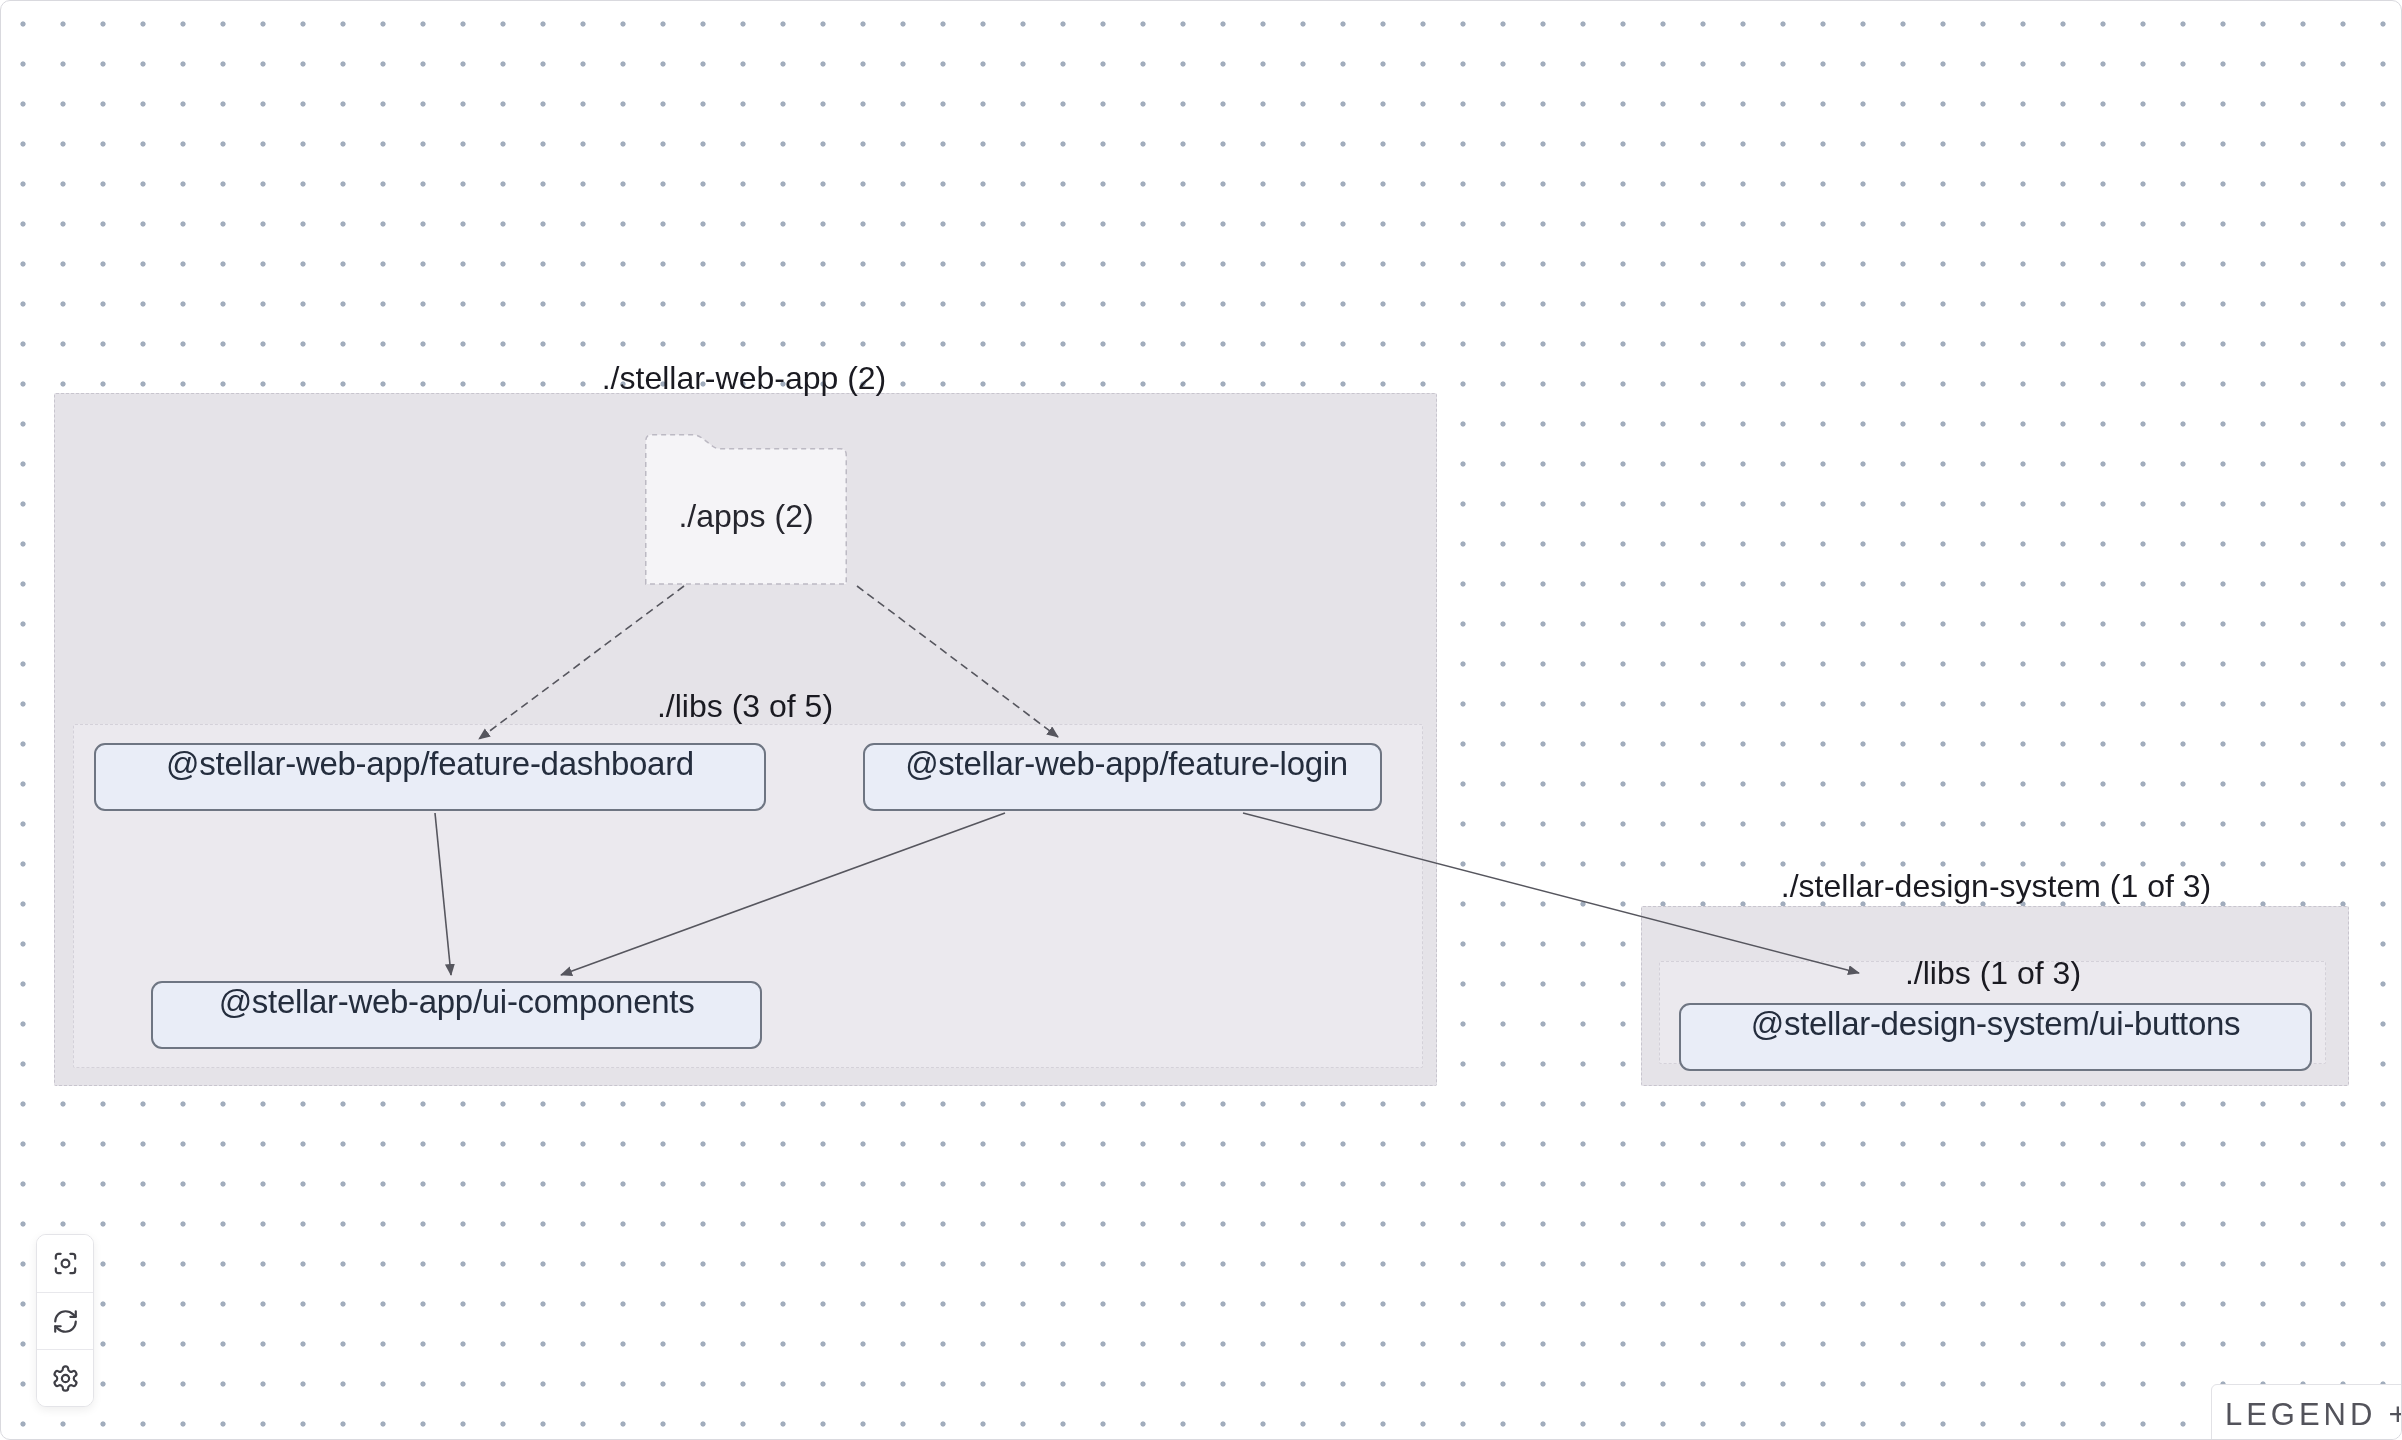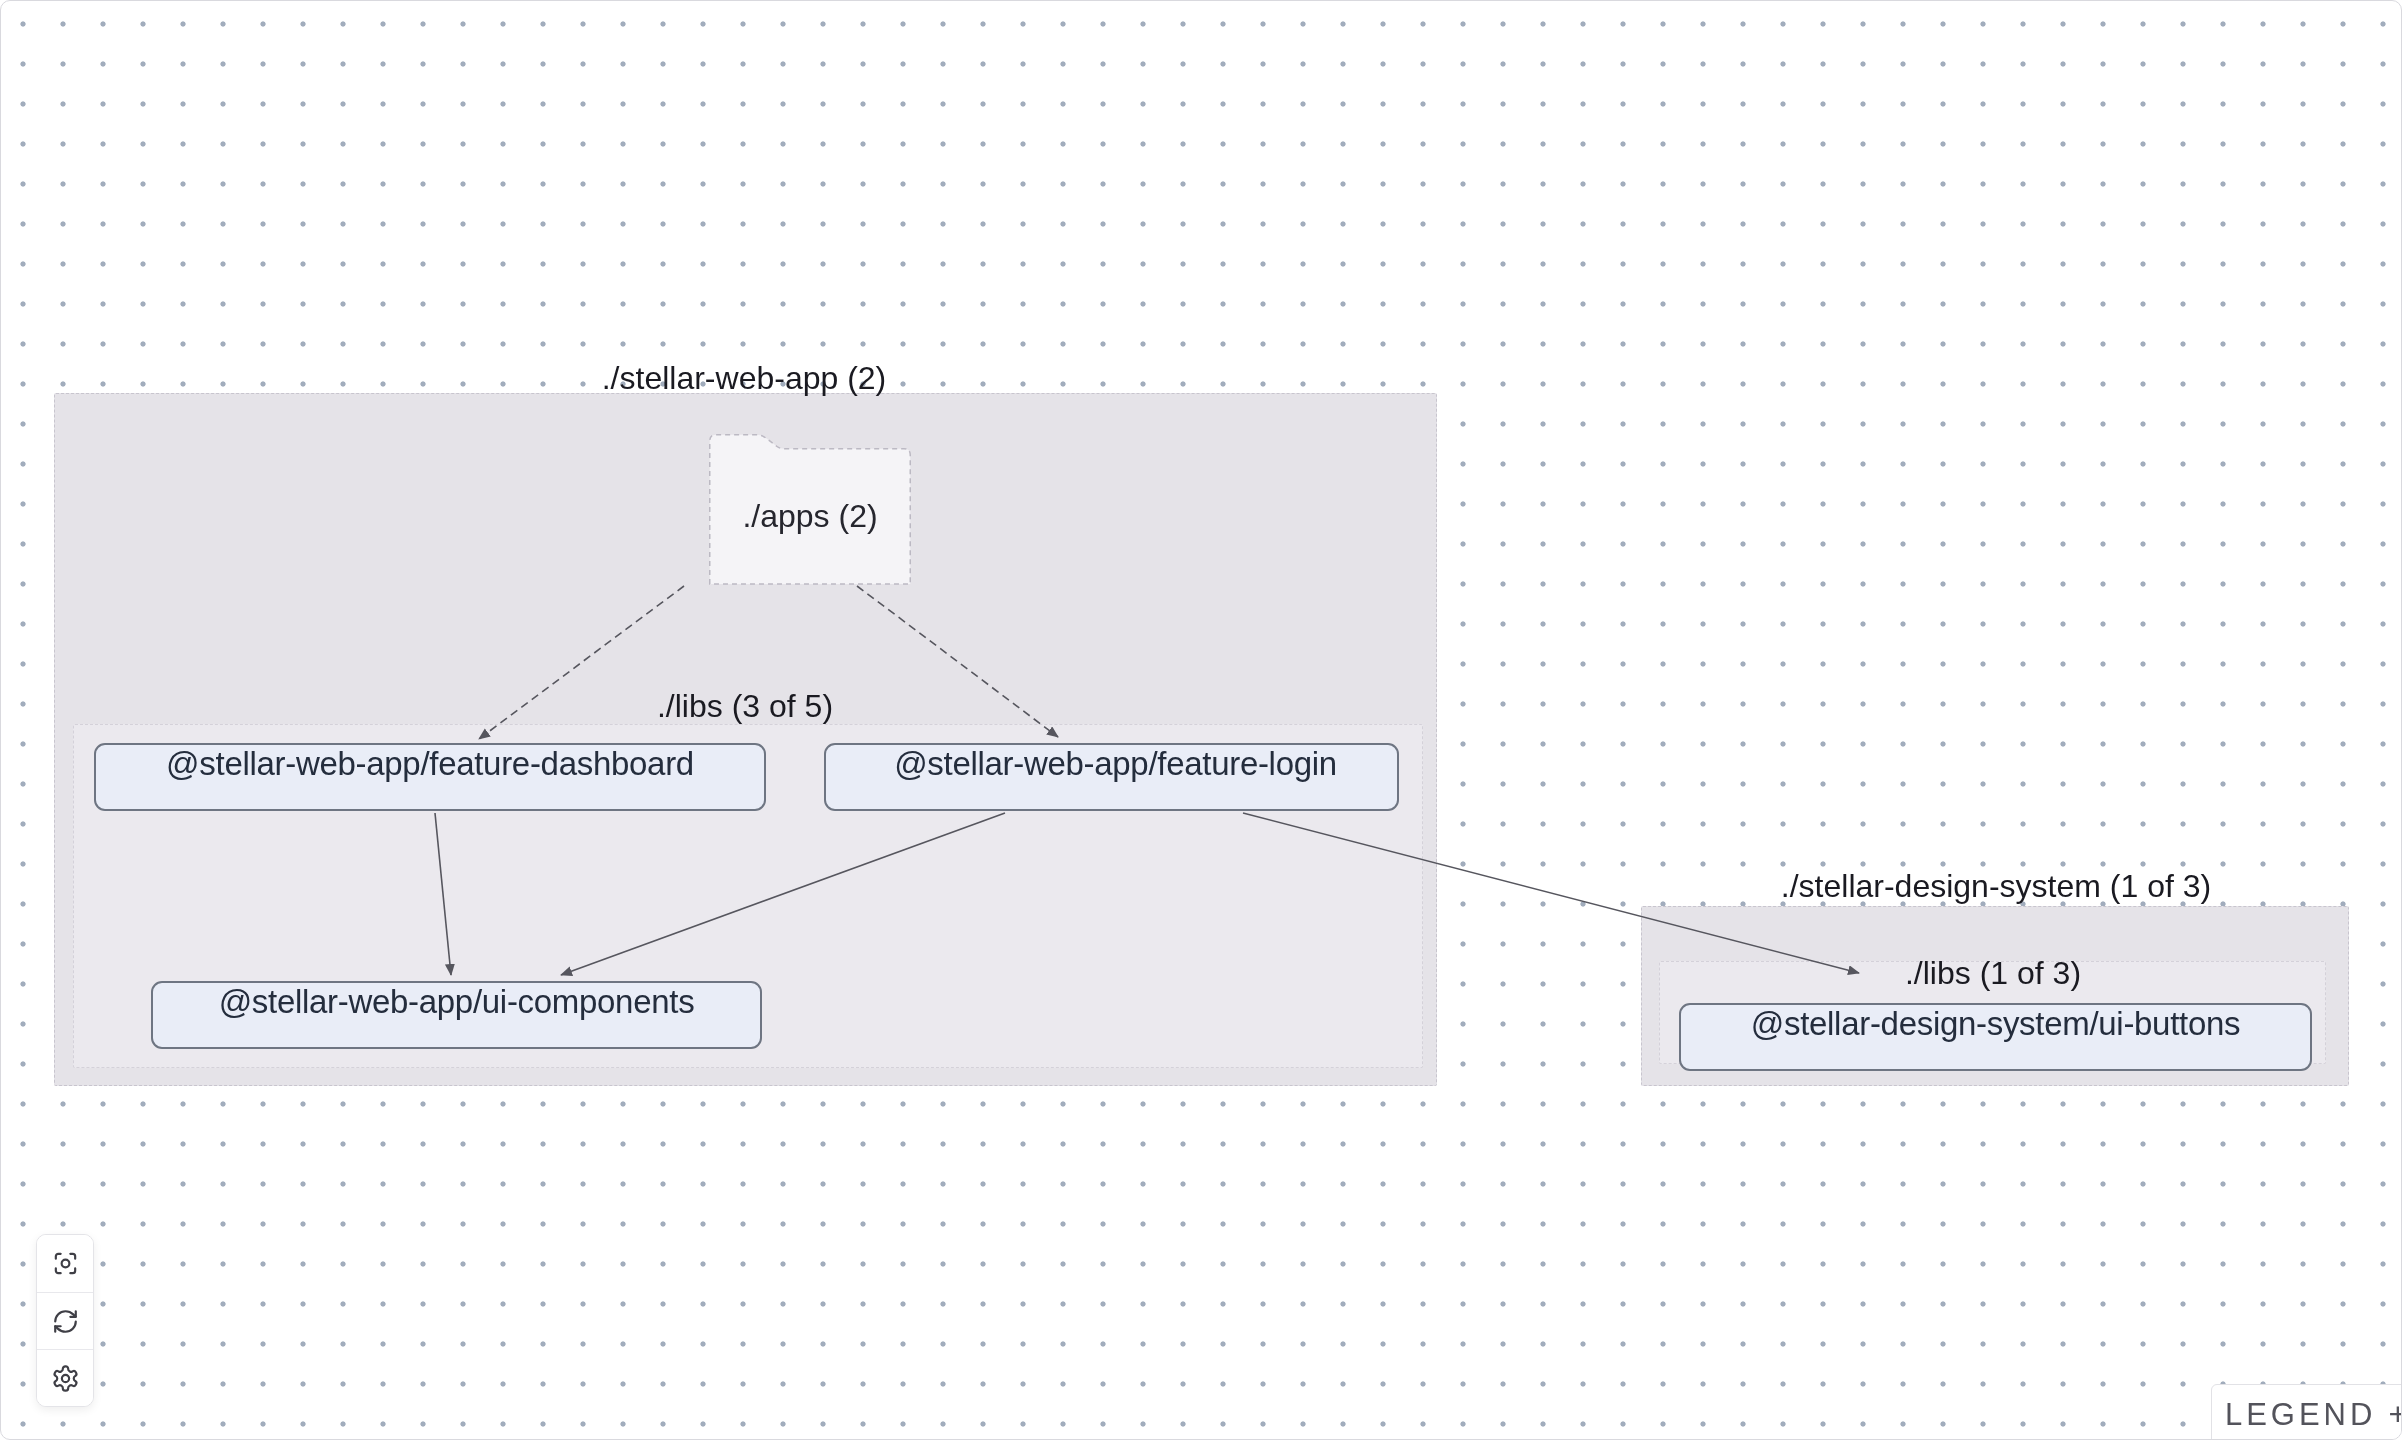--- a/index.html
+++ b/index.html
@@ -42,21 +42,21 @@
   
   svg.edges {
     position: absolute; left: 0; top: 0;
     width: 2402px; height: 1440px;
     overflow: visible;
   }
   .edge { stroke: #56565e; stroke-width: 1.6; fill: none; }
   .edge.dashed { stroke-dasharray: 8 5; }
 
   
-  .folder-node { position: absolute; left: 708px; top: 433px; width: 202px; height: 151px; cursor: pointer; text-align: right; }
+  .folder-node { position: absolute; left: 644px; top: 433px; width: 202px; height: 151px; cursor: pointer; text-align: right; }
   .folder-node svg { position: absolute; left: 0; top: 0; }
   .folder-label {
     position: absolute; left: 0; top: 14px; right: 0; bottom: 0;
     display: flex; align-items: center; justify-content: center;
     font-size: 32px; color: #26262e; white-space: nowrap;
   }
 
   
   .node {
     position: absolute;
@@ -143,21 +143,21 @@
     <svg width="202" height="151" viewBox="0 0 202 151" xmlns="http://www.w3.org/2000/svg">
       <path d="M0.75 150 L0.75 7 Q0.75 0.75 7 0.75 L47 0.75 Q53 0.75 57.5 4.5 L68 12.5 Q71 14.75 75.5 14.75 L195 14.75 Q201.25 14.75 201.25 21 L201.25 150 Z" fill="#f5f4f7" stroke="#bcb9c3" stroke-width="1.5" stroke-dasharray="5 4"></path>
     </svg>
     <div class="folder-label">./apps (2)</div>
   </div>
 
   <div class="node" style="left:93px; top:742px; width:672px;">
     <span>@stellar-web-app/feature-dashboard</span>
   </div>
 
-  <div class="node" style="left:823px; top:742px; width:575px;padding-left:8px;">
+  <div class="node" style="left:862px; top:742px; width:519px;padding-left:8px;">
     <span>@stellar-web-app/feature-login</span>
   </div>
 
   <div class="node" style="left:150px; top:980px; width:611px;">
     <span>@stellar-web-app/ui-components</span>
   </div>
 
   <div class="node" style="left:1678px; top:978px; width:633px;margin-top:24px;">
     <span>@stellar-design-system/ui-buttons</span>
   </div>

